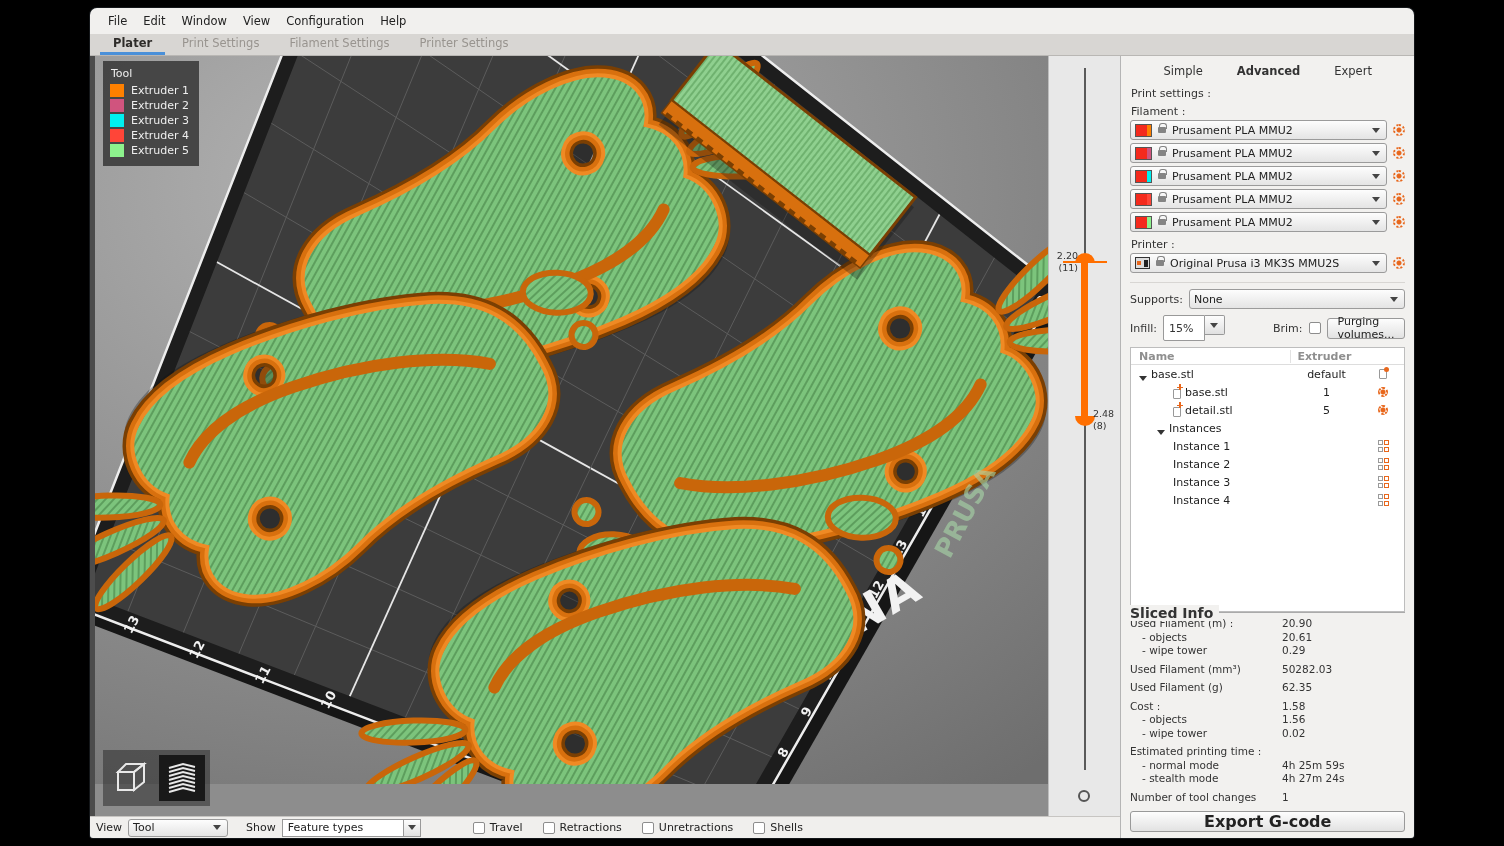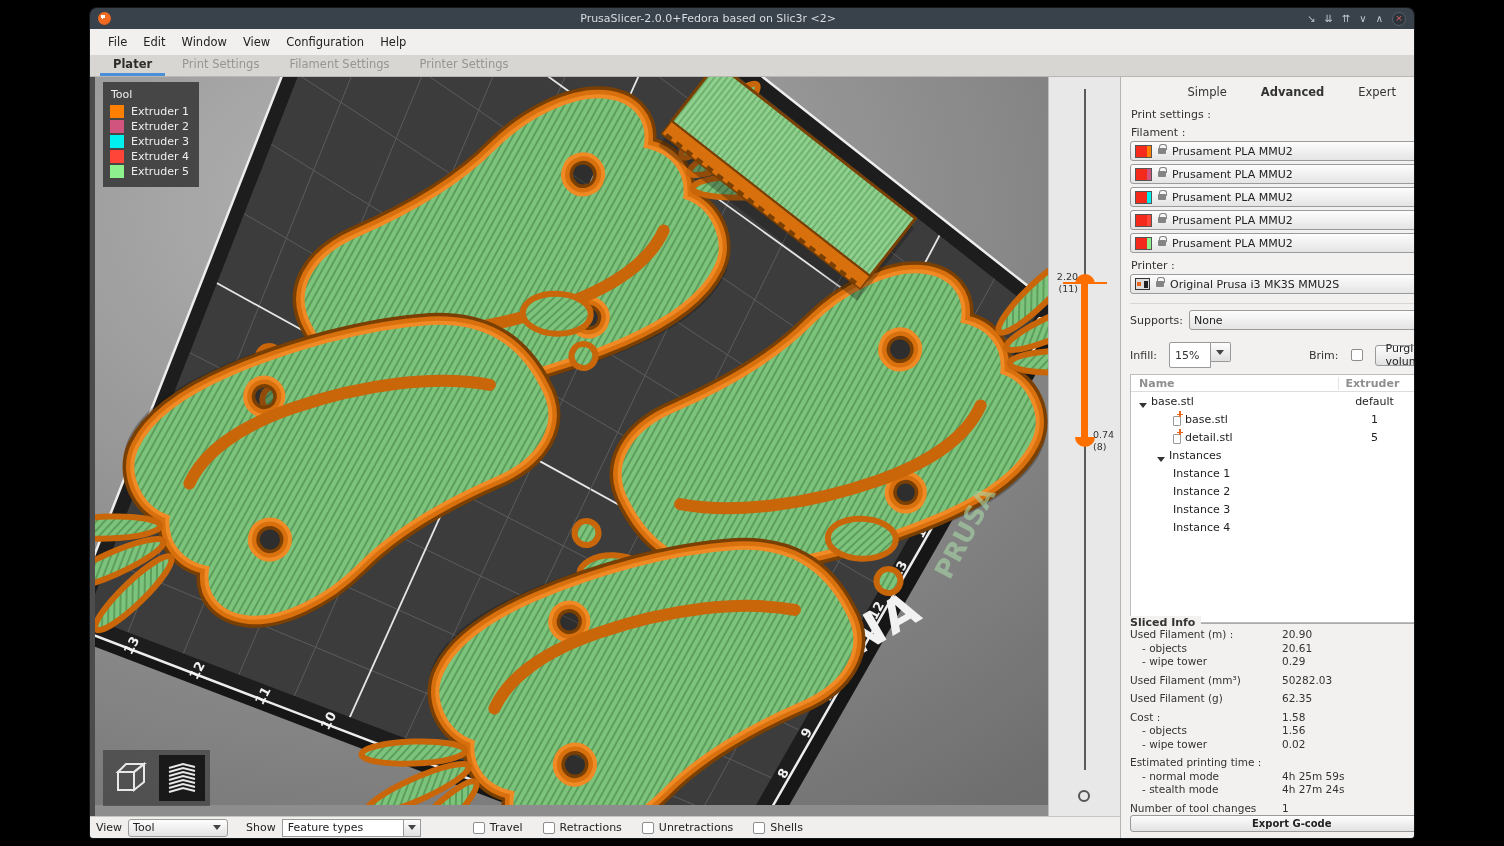--- a/index.html
+++ b/index.html
@@ -70,21 +70,21 @@
   .lock{width:8px;height:6px;background:#848484;border-radius:1px;position:relative;margin:0 1px;flex:0 0 auto;}
   .lock::before{content:"";position:absolute;left:1px;top:-4px;width:6px;height:5px;border:1.5px solid #848484;border-bottom:none;border-radius:3px 3px 0 0;}
   .psicon{display:flex;align-items:center;gap:1px;flex:0 0 auto;}
   .psicon .bar{width:2px;height:12px;background:#222;}
   .psicon .odot{width:8px;height:8px;border:2px dotted #e8671c;border-radius:50%;}
   .psicon .sq{width:6px;height:10px;background:#222;}
   .pricon{width:15px;height:12px;border:1px solid #333;background:#ddd;display:flex;align-items:center;gap:1px;padding:1px;flex:0 0 auto;}
   .pricon .o{width:4px;height:4px;background:#e8671c;}
   .pricon .k{width:4px;height:7px;background:#222;margin-left:auto;}
   .suprow{display:flex;align-items:center;gap:6px;margin:6px 0 4px;padding-top:6px;border-top:1px solid #d8d6d3;}
-  .inrow{display:flex;align-items:center;gap:12px;margin:8px 0 6px;}
+  .inrow{display:flex;align-items:center;gap:6px;margin:2px 0 6px;}
   .spinval{width:42px;height:26px;border:1px solid #999;background:#fff;display:flex;align-items:center;padding:0 5px;border-radius:2px 0 0 2px;}
   .spinbtn{width:20px;height:20px;border:1px solid #999;border-left:none;border-radius:0 2px 2px 0;
     background:linear-gradient(#fdfdfd,#e0e0e0);display:flex;align-items:center;justify-content:center;}
   .cb{width:12px;height:12px;border:1px solid #8d8d8d;border-radius:2px;background:#fff;flex:0 0 auto;}
   .btn{border:1px solid #999;border-radius:3px;background:linear-gradient(#fdfdfd,#e2e2e2);font-size:11px;color:#222;
     display:flex;align-items:center;justify-content:center;height:21px;padding:0 10px;}
   
   .objlist{background:#fff;border:1px solid #bdbdbd;height:332px;overflow:hidden;font-size:11px;}
   .olhead{display:flex;height:17px;align-items:center;border-bottom:1px solid #ddd;color:#8f8f8f;font-weight:bold;}
   .olhead .c1{flex:1;padding-left:8px;}
@@ -98,55 +98,43 @@
   .ind1{width:14px;flex:0 0 auto;}  .ind2{width:30px;flex:0 0 auto;}
   .doc{width:8px;height:10px;border:1px solid #999;background:#fff;position:relative;border-radius:1px;flex:0 0 auto;}
   .doc.plus::before{content:"";position:absolute;right:-3px;top:-3px;width:6px;height:1.6px;background:#e8671c;}
   .doc.plus::after{content:"";position:absolute;right:-0.8px;top:-5.2px;width:1.6px;height:6px;background:#e8671c;}
   .doc.dot::after{content:"";position:absolute;right:-3px;top:-3px;width:5px;height:5px;border-radius:50%;background:#e8671c;}
   .igrid{display:grid;grid-template-columns:5px 5px;grid-template-rows:5px 5px;gap:1.5px;}
   .igrid i{border:1.3px solid #9a9a9a;}
   .igrid i.o{border-color:#e8671c;}
   
   .sliced{margin-top:auto;border-top:1px solid #aaa;position:relative;padding-top:4px;font-size:10.5px;}
-  .sliced .st{position:absolute;top:-8px;left:0;background:#f2f1ef;padding-right:6px;font-weight:bold;font-size:11px;}
+  .sliced .st{position:absolute;top:-8px;left:0;background:#f2f1ef;padding-right:6px;font-weight:bold;font-size:14px;}
   .sirow{display:flex;line-height:13.5px;justify-content:space-between;}
   .sirow .l{width:152px;}
   .sirow .v{flex:1;}
   .sirow.ind .l{padding-left:12px;}
   .sirow.gap{margin-top:5px;}
-  .exportbtn{height:22px;font-weight:bold;font-size:10px;text-align:center;}
+  .exportbtn{margin-top:7px;height:22px;font-weight:bold;font-size:16px;text-align:center;}
   
   .btoolbar{height:22px;background:#f0efed;border-top:1px solid #c7c5c2;display:flex;align-items:center;gap:6px;padding:0 6px;font-size:11px;color:#222;flex:0 0 auto;}
   .btoolbar .combo{flex:0 0 auto;height:18px;}
   .vcombo{width:100px;}
   .showbox{width:122px;height:18px;border:1px solid #999;background:#fff;display:flex;align-items:center;padding:0 5px;}
   .showbtn{width:17px;height:18px;border:1px solid #999;border-left:none;background:linear-gradient(#fdfdfd,#e0e0e0);display:flex;align-items:center;justify-content:center;}
   .cbgroup{display:flex;align-items:center;gap:5px;margin-left:14px;}
   .statusbar{height:19px;background:#f0efed;border-top:1px solid #c7c5c2;display:flex;align-items:center;padding-left:8px;font-size:11px;color:#222;flex:0 0 auto;position:relative;}
   .grip{position:absolute;right:2px;bottom:2px;width:14px;height:14px;
     background:repeating-linear-gradient(135deg,transparent 0 3px,#b5b5b5 3px 4.5px);clip-path:polygon(100% 0,100% 100%,0 100%);}
 </style>
 </head>
 <body>
 
 <div class="window">
 
-  <div class="titlebar">
-    <span class="appicon"></span>
-    <span class="title-text">PrusaSlicer-2.0.0+Fedora based on Slic3r &lt;2&gt;</span>
-    <span class="winctl">
-      <span>↘</span>
-      <span>⇊</span>
-      <span>⇈</span>
-      <span>∨</span>
-      <span>∧</span>
-      <span class="close">×</span>
-    </span>
-  </div>
 
   <div class="menubar">
     <span>File</span>
     <span>Edit</span>
     <span>Window</span>
     <span>View</span>
     <span>Configuration</span>
     <span>Help</span>
   </div>
 
@@ -336,21 +324,21 @@
           <div class="slidertrack"></div>
           <div class="stick"></div>
           <div class="sliderrange"></div>
           <div class="shandle top"></div>
           <div class="shandle bot"></div>
           <div class="slabel up">
             <div>2.20</div>
               <div>(11)</div>
           </div>
           <div class="slabel dn">
-            <div>0.74</div>
+            <div>2.48</div>
               <div>(8)</div>
           </div>
           <div class="sliderlock"></div>
         </div>
       </div>
 
       <div class="btoolbar">
         <span>View</span>
         <div class="combo vcombo">
           <span>Tool</span>

